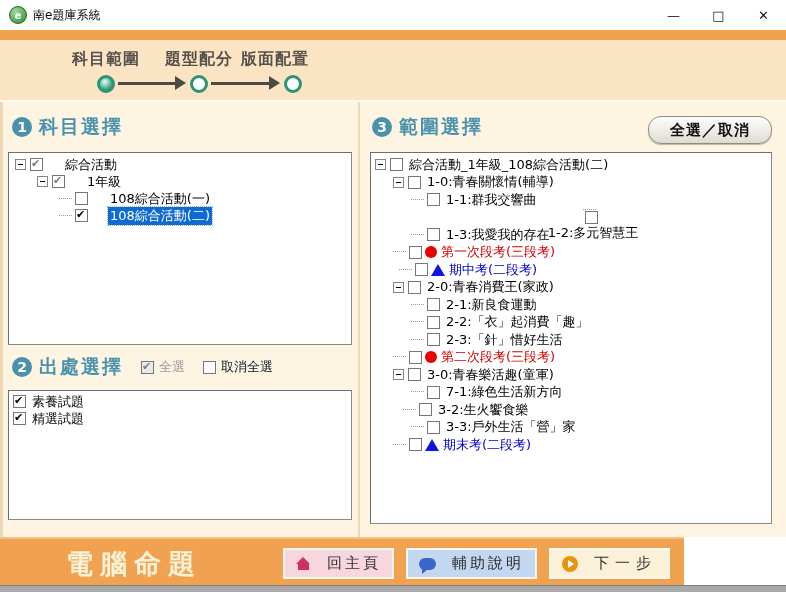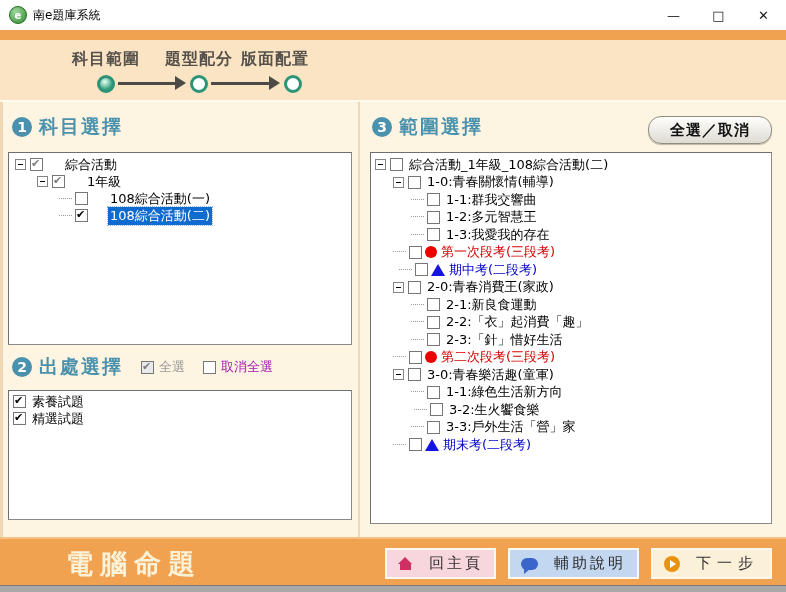--- a/index.html
+++ b/index.html
@@ -57,30 +57,30 @@
   .t-label{font-size:13px;color:#000;margin-left:4px;padding:0 2px;}
   .t-label.wide-gap{margin-left:20px;}
   .t-label.selected{background:var(--highlight);color:#fff;outline:1px dotted #8fb8ef;}
   .t-label.red{color:var(--exam-red);}
   .t-label.blue{color:var(--exam-blue);}
   .marker-red-circle{width:12px;height:12px;border-radius:50%;background:#ec0000;flex:0 0 auto;margin-left:3px;}
   .marker-blue-triangle{width:0;height:0;border-left:7px solid transparent;border-right:7px solid transparent;
     border-bottom:12px solid #1414e0;flex:0 0 auto;margin-left:3px;}
   
   .hdr-check{display:flex;align-items:center;margin-left:18px;}
-  .hdr-check .lbl{font-size:13px;margin-left:5px;color:#a21caf;}
+  .hdr-check .lbl{font-size:13px;margin-left:5px;color:#0f172a;}
   .hdr-check.disabled .lbl{color:#9a9a9a;}
   
   .pill-btn{position:absolute;width:122px;height:26px;border-radius:13px;
     background:linear-gradient(#fefefc,#dedbd2);border:1px solid #8f8d7f;
     display:flex;align-items:center;justify-content:center;
     font-size:15px;font-weight:bold;color:#111;letter-spacing:1px;cursor:default;
     box-shadow:0 1px 1px rgba(0,0,0,.25);}
   
-  .footer{position:absolute;top:537px;left:0;width:786px;height:48px;background:var(--accent-orange);
+  .footer{position:absolute;top:537px;left:0;width:684px;height:48px;background:var(--accent-orange);
     border-top:2px solid #f5c083;box-sizing:border-box;}
   .brand{position:absolute;left:66px;top:7px;font-size:27px;font-weight:bold;color:#fcf2d7;letter-spacing:7px;white-space:nowrap;}
   .footer-buttons{position:absolute;right:14px;top:9px;display:flex;gap:12px;}
   .f-btn{height:27px;border:2px solid #fdf8ef;display:flex;align-items:center;
     padding:0 11px;font-size:15px;color:#2e2e2e;letter-spacing:3px;cursor:default;box-sizing:content-box;}
   .f-btn .f-label{margin-left:16px;white-space:nowrap;}
   .f-btn.home{background:#f8d6dd;}
   .f-btn.help{background:#c3d7f0;}
   .f-btn.next{background:#fbf0d8;letter-spacing:6px;}
   .icon-home{width:15px;height:13px;position:relative;flex:0 0 auto;}
@@ -191,21 +191,21 @@
       <div class="t-row" style="padding-left: 22px;">
         <div class="expander"></div>
         <div class="cb"></div>
         <span class="t-label">1-0:青春關懷情(輔導)</span>
       </div>
       <div class="t-row" style="padding-left: 40px;">
         <div class="dash"></div>
         <div class="cb"></div>
         <span class="t-label">1-1:群我交響曲</span>
       </div>
-      <div class="t-row" style="padding-left: 40px;">
+      <div class="t-row" style="padding-left: 40px; flex-direction: column;">
         <div class="dash"></div>
         <div class="cb"></div>
         <span class="t-label">1-2:多元智慧王</span>
       </div>
       <div class="t-row" style="padding-left: 40px;">
         <div class="dash"></div>
         <div class="cb"></div>
         <span class="t-label">1-3:我愛我的存在</span>
       </div>
       <div class="t-row" style="padding-left: 22px;">
@@ -247,23 +247,23 @@
         <span class="t-label red" style="margin-left: 2px;">第二次段考(三段考)</span>
       </div>
       <div class="t-row" style="padding-left: 22px;">
         <div class="expander"></div>
         <div class="cb"></div>
         <span class="t-label">3-0:青春樂活趣(童軍)</span>
       </div>
       <div class="t-row" style="padding-left: 40px;">
         <div class="dash"></div>
         <div class="cb"></div>
-        <span class="t-label">1-1:綠色生活新方向</span>
-      </div>
-      <div class="t-row" style="padding-left: 43px; text-align: center;">
+        <span class="t-label">7-1:綠色生活新方向</span>
+      </div>
+      <div class="t-row" style="padding-left: 32px; text-align: center;">
         <div class="dash"></div>
         <div class="cb"></div>
         <span class="t-label">3-2:生火饗食樂</span>
       </div>
       <div class="t-row" style="padding-left: 40px;">
         <div class="dash"></div>
         <div class="cb"></div>
         <span class="t-label">3-3:戶外生活「營」家</span>
       </div>
       <div class="t-row" style="padding-left: 22px;">

